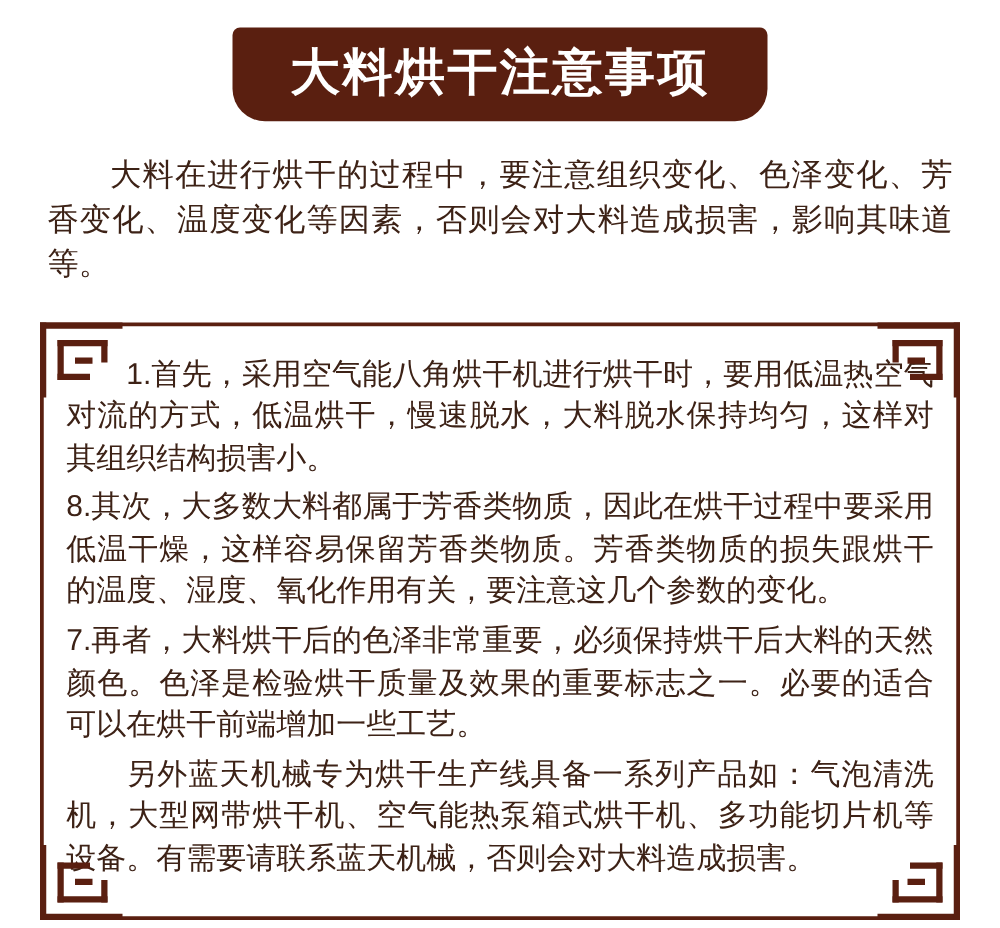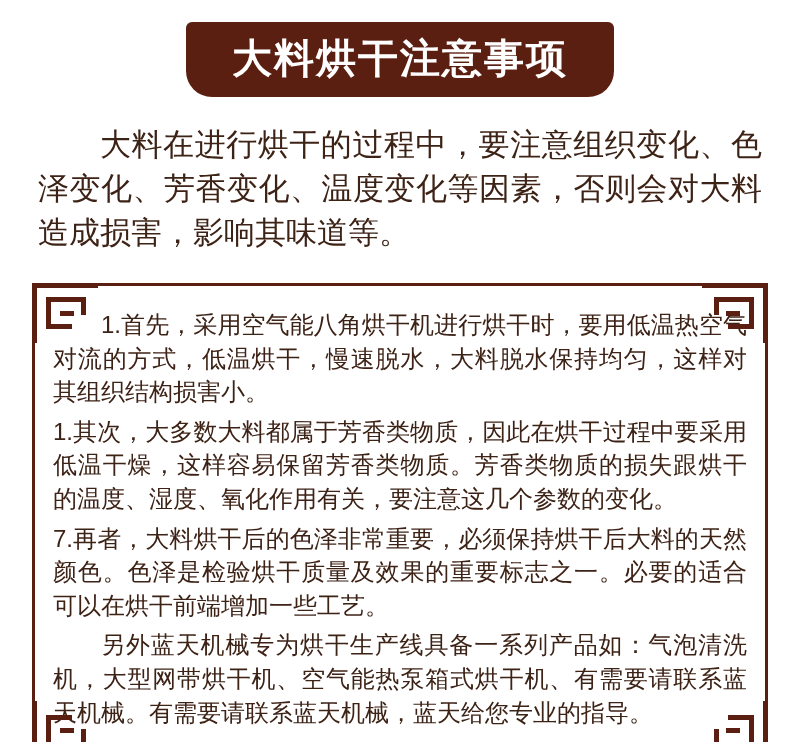--- a/index.html
+++ b/index.html
@@ -38,21 +38,21 @@
     border-radius: 0 0 26px 26px;
     border-top-left-radius: 6px;
     border-top-right-radius: 6px;
     text-align: center;
     white-space: nowrap;
   }
 
   
   .intro {
     margin: 26px 38px 0 38px;
-    font-size: 31px;
+    font-size: 25px;
     line-height: 1.42;
     color: #3d2216;
     text-align: justify;
     text-indent: 2em;
   }
 
   
   .frame {
     position: relative;
     margin: 28px 32px 0 32px;
@@ -145,18 +145,18 @@
       <span class="h1"></span>
         <span class="v1"></span>
       <span class="h2"></span>
         <span class="v2"></span>
       <span class="h3"></span>
         <span class="v3"></span>
       <span class="h4"></span>
     </div>
 
     <p class="para indent">1.首先，采用空气能八角烘干机进行烘干时，要用低温热空气对流的方式，低温烘干，慢速脱水，大料脱水保持均匀，这样对其组织结构损害小。</p>
-    <p class="para">1.其次，大多数大料都属于芳香类物质，因此在烘干过程中要采用低温干燥，这样容易保留芳香类物质。芳香类物质的损失跟烘干的温度、湿度、氧化作用有关，要注意这几个参数的变化。</p>
+    <p class="para">8.其次，大多数大料都属于芳香类物质，因此在烘干过程中要采用低温干燥，这样容易保留芳香类物质。芳香类物质的损失跟烘干的温度、湿度、氧化作用有关，要注意这几个参数的变化。</p>
     <p class="para">7.再者，大料烘干后的色泽非常重要，必须保持烘干后大料的天然颜色。色泽是检验烘干质量及效果的重要标志之一。必要的适合可以在烘干前端增加一些工艺。</p>
-    <p class="para indent">另外蓝天机械专为烘干生产线具备一系列产品如：气泡清洗机，大型网带烘干机、空气能热泵箱式烘干机、有需要请联系蓝天机械。有需要请联系蓝天机械，蓝天给您专业的指导。</p>
+    <p class="para indent">另外蓝天机械专为烘干生产线具备一系列产品如：气泡清洗机，大型网带烘干机、空气能热泵箱式烘干机、多功能切片机等设备。有需要请联系蓝天机械，否则会对大料造成损害。</p>
   </div>
 
 </div>
 
 </body></html>

